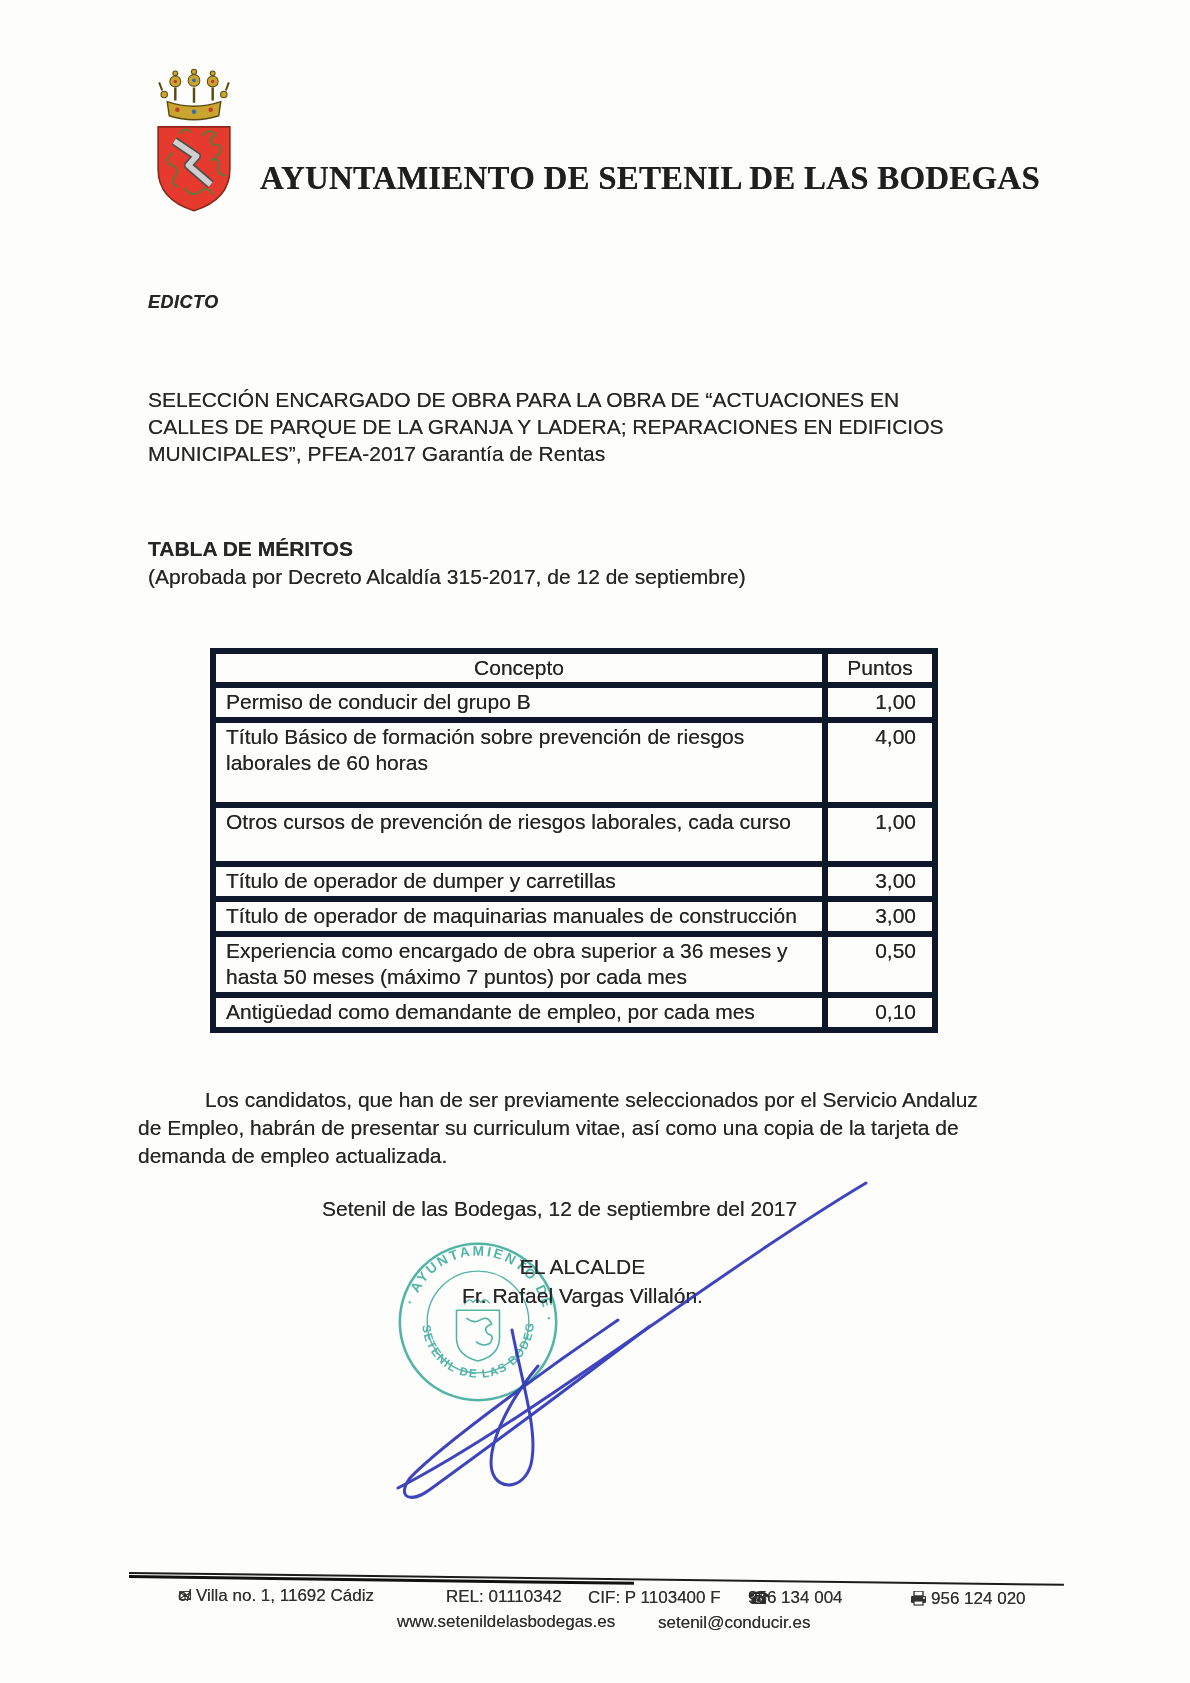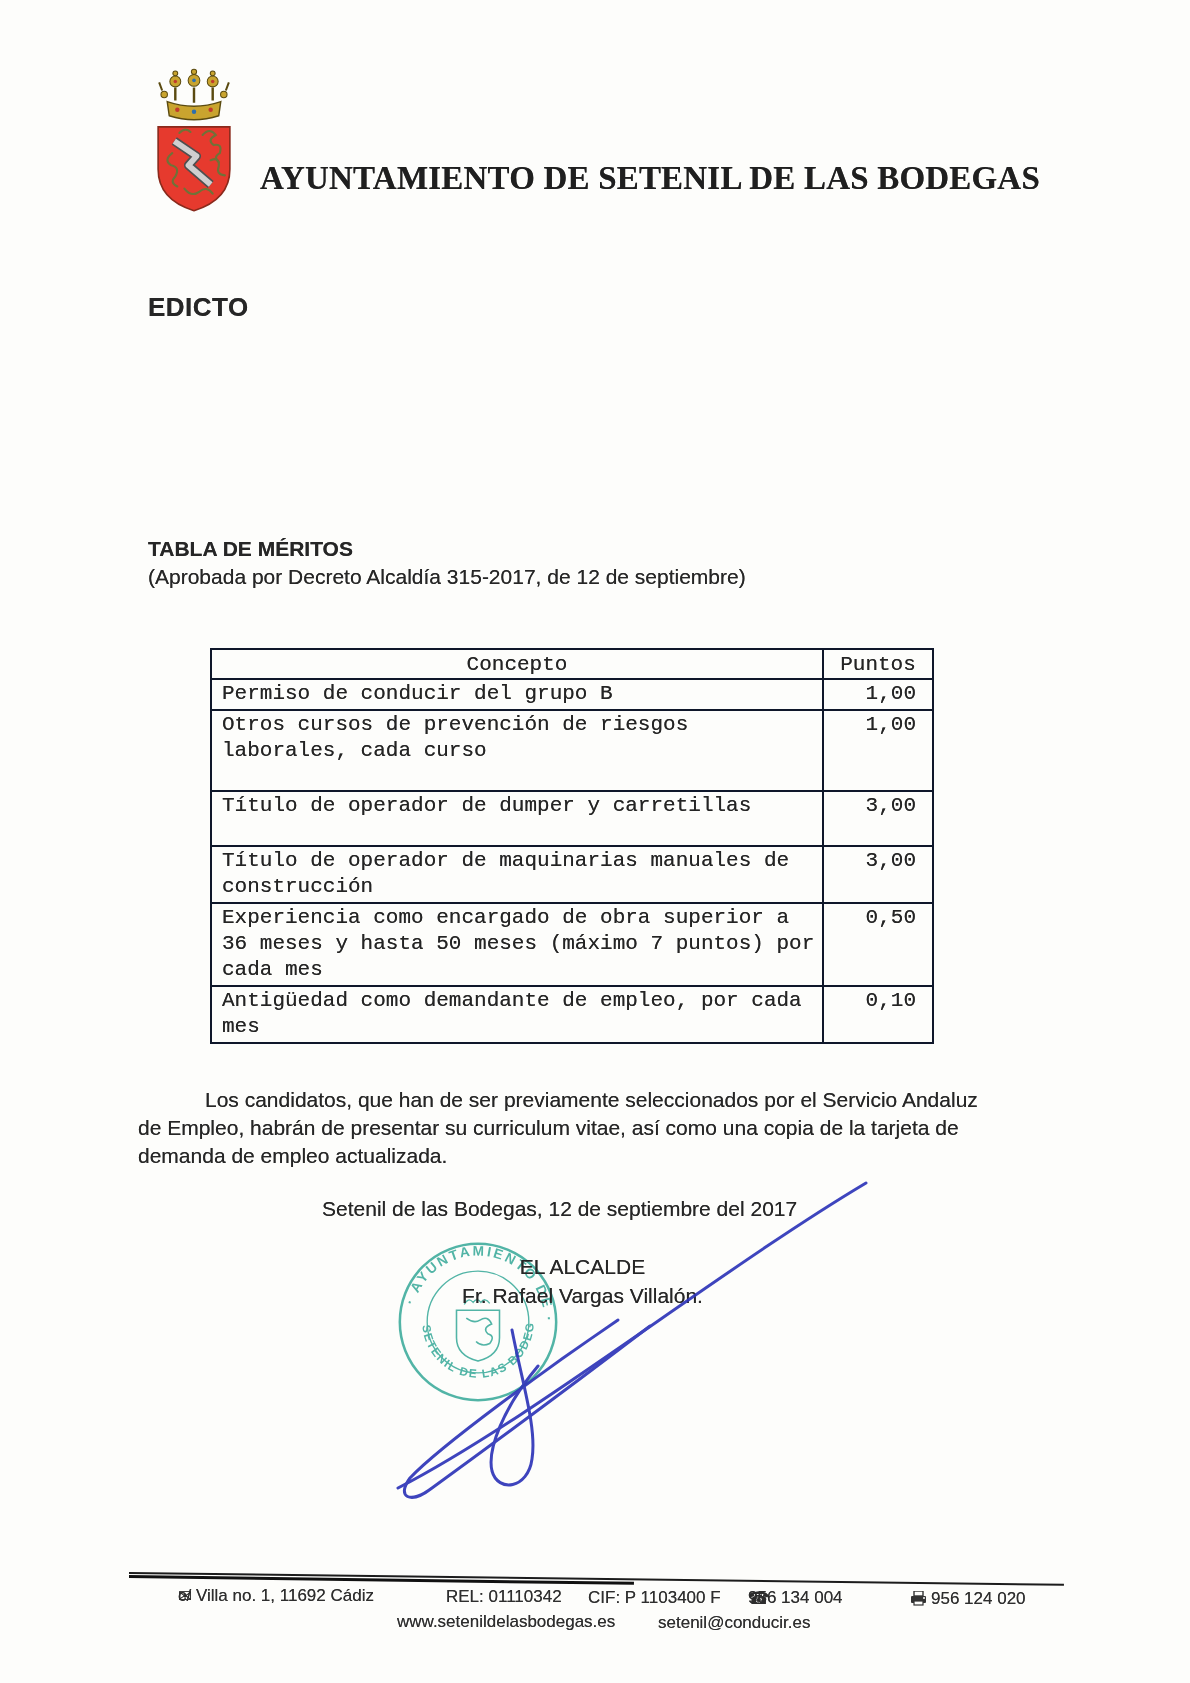--- a/index.html
+++ b/index.html
@@ -19,35 +19,35 @@
   .doc-title{
     position:absolute; left:260px; top:138px; width:820px;
     font-family:"Liberation Serif","DejaVu Serif",serif;
     font-weight:bold; font-size:33px; letter-spacing:.2px;
     color:#1f1f1f; white-space:nowrap;
   }
 
   
   .edicto{
     position:absolute; left:148px; top:292px;
-    font-size:26px; font-weight:bold; letter-spacing:.5px;
+    font-size:18px; font-weight:bold; font-style:italic; letter-spacing:.5px;
   }
   .subject{ position:absolute; left:148px; top:386px; width:930px;
     font-size:21px; line-height:27px; }
   .tbl-title{ position:absolute; left:148px; top:537px; font-size:21px;font-weight:bold; }
   .tbl-subtitle{ position:absolute; left:148px; top:565px; font-size:21px; }
 
   
   table.merits{
     position:absolute; left:210px; top:648px; width:722px;
     border-collapse:collapse; font-size:21px; color:#242424;
     table-layout:fixed;
   }
   table.merits col.c1{ width:612px; } table.merits col.c2{ width:110px; }
-  table.merits th, table.merits td{ border:2px solid #0f172a;font-family:Liberation Mono, monospace; }
+  table.merits th, table.merits td{ border:6px solid #0f172a; }
   table.merits th{ font-weight:normal; text-align:center; height:28px; padding:0; }
   table.merits td{ vertical-align:top; line-height:26px; padding:1px 6px 2px 10px; }
   table.merits td.pts{ text-align:right; padding-right:16px; }
   table.merits tbody tr:nth-child(2) td,
   table.merits tbody tr:nth-child(3) td{ padding-bottom:26px; }
   table.merits tbody tr:nth-child(5) td{ }
   table.merits tbody tr:nth-child(6) td{ padding-bottom:2px; }
 
   
   .closing{ position:absolute; left:138px; top:1086px; width:930px;
@@ -119,39 +119,48 @@
         <path d="M64,99 q9,-4 8,6 q-3,8 6,9"></path>
         <path d="M33,72 q6,-6 11,-1"></path>
       </g>
     </g>
   </svg>
 
   <h1 class="doc-title scan-soft">AYUNTAMIENTO DE SETENIL DE LAS BODEGAS</h1>
 
   <div class="edicto scan-soft">EDICTO</div>
 
+  <div class="subject scan-soft">
+    <div>SELECCIÓN ENCARGADO DE OBRA PARA LA OBRA DE “ACTUACIONES EN</div>
+    <div>CALLES DE PARQUE DE LA GRANJA Y LADERA; REPARACIONES EN EDIFICIOS</div>
+    <div>MUNICIPALES”, PFEA-2017 Garantía de Rentas</div>
+  </div>
 
   <div class="tbl-title scan-soft">TABLA DE MÉRITOS</div>
   <div class="tbl-subtitle scan-soft">(Aprobada por Decreto Alcaldía 315-2017, de 12 de septiembre)</div>
 
   <table class="merits scan-soft">
     <colgroup>
         <col class="c1">
         <col class="c2">
       </colgroup>
     <thead>
       <tr>
         <th>Concepto</th>
         <th>Puntos</th>
       </tr>
     </thead>
     <tbody>
       <tr>
           <td>Permiso de conducir del grupo B</td>
           <td class="pts">1,00</td>
+        </tr>
+        <tr>
+          <td>Título Básico de formación sobre prevención de riesgos laborales de 60 horas</td>
+          <td class="pts">4,00</td>
         </tr>
         <tr>
           <td>Otros cursos de prevención de riesgos laborales, cada curso</td>
           <td class="pts">1,00</td>
         </tr>
         <tr>
           <td>Título de operador de dumper y carretillas</td>
           <td class="pts">3,00</td>
         </tr>
         <tr>

